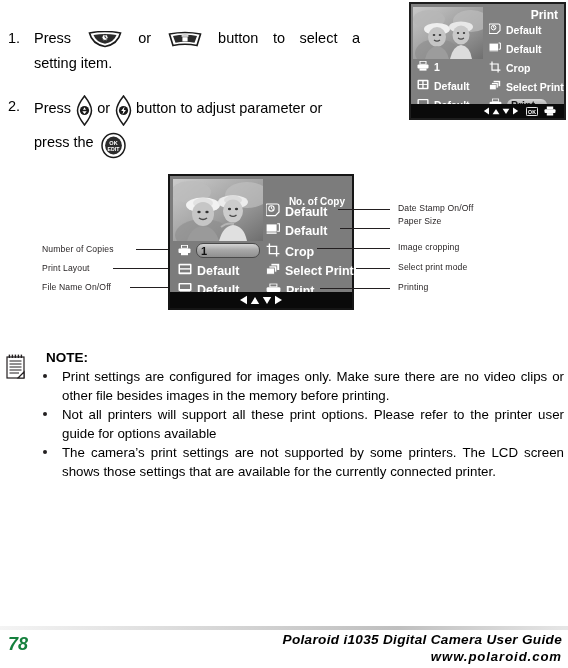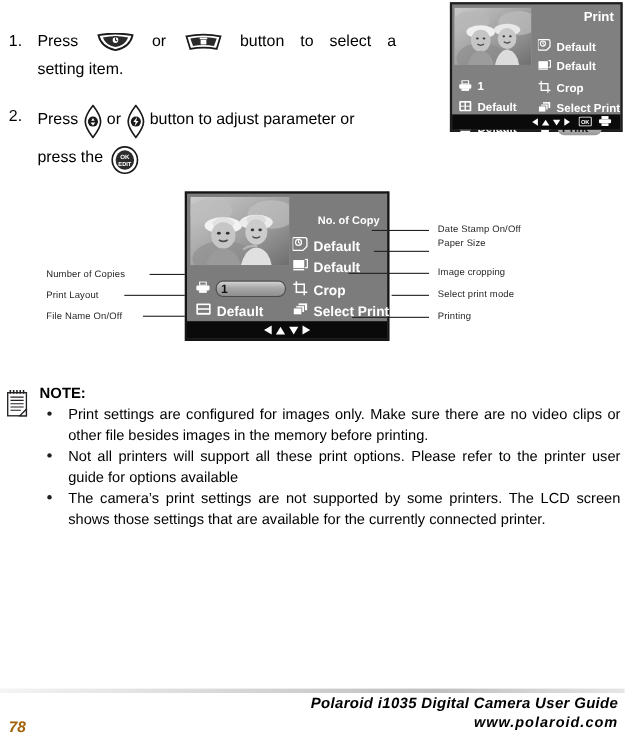--- a/index.html
+++ b/index.html
@@ -60,21 +60,21 @@
     position: absolute;
     background: #9a9a9a;
     overflow: hidden;
   }
   .lcd-title {
     position: absolute; color: #ffffff; font-weight: bold;
     letter-spacing: 0px;
   }
   .lcd-row {
     position: absolute; display: flex; align-items: center; gap: 5px;
-    color: #ffffff; font-weight: bold; white-space: nowrap; margin-top: 12px;
+    color: #ffffff; font-weight: bold; white-space: nowrap;
   }
   .lcd-row .lbl { color: #ffffff; }
   .ico { display: inline-block; flex: 0 0 auto; }
   .lcd-bar {
     position: absolute; left: 0; bottom: 0; width: 100%;
     background: #0a0a0a;
     display: flex; align-items: center; justify-content: center; gap: 3px;
   }
   .navset { display: flex; align-items: center; gap: 2px; }
   .copy-field {
@@ -95,43 +95,43 @@
     white-space: nowrap; letter-spacing: 0.15px;
   }
   .leader {
     position: absolute; height: 0; border-top: 1px solid #231f20;
   }
 
   
   .note { position: absolute; left: 6px; top: 352px; width: 556px; }
   .note-icon { position: absolute; left: 0; top: 2px; width: 21px; height: 26px; }
   .note-title {
-    position: absolute; left: 30px; top: -2px;
+    position: absolute; left: 40px; top: -2px;
     font-size: 13.5px; font-weight: bold;
   }
   .note-list { position: absolute; left: 30px; top: 16px; width: 528px; }
   .note-item { position: relative; padding-left: 26px; margin-bottom: 1px; }
   .note-item .bullet {
     position: absolute; left: 7px; top: 6px;
     width: 4px; height: 4px; border-radius: 50%; background: #231f20;
   }
   .note-item p {
     margin: 0; font-size: 13.3px; line-height: 18.5px;
     text-align: justify; text-align-last: left;
   }
 
   
   .footer { position: absolute; left: 0; top: 626px; width: 568px; height: 42px; }
   .footer-rule {
     position: absolute; left: 0; top: 0; width: 568px; height: 4px;
     background: linear-gradient(90deg,#f4f4f4 0%,#d9d9d9 35%,#bfbfbf 70%,#e6e6e6 100%);
   }
   .page-num {
-    position: absolute; left: 8px; top: 26px;
-    font-size: 14px; font-style: italic; font-weight: bold; color: #a16207;
+    position: absolute; left: 8px; top: 8px;
+    font-size: 18px; font-style: italic; font-weight: bold; color: #15803d;
   }
   .guide-title {
     position: absolute; right: 6px; top: 6px;
     font-size: 13.6px; font-style: italic; font-weight: bold;
     letter-spacing: 0.3px;
     margin-left: 13px;
   }
   .guide-url {
     position: absolute; right: 6px; top: 23px;
     font-size: 13.2px; font-style: italic; font-weight: bold;

